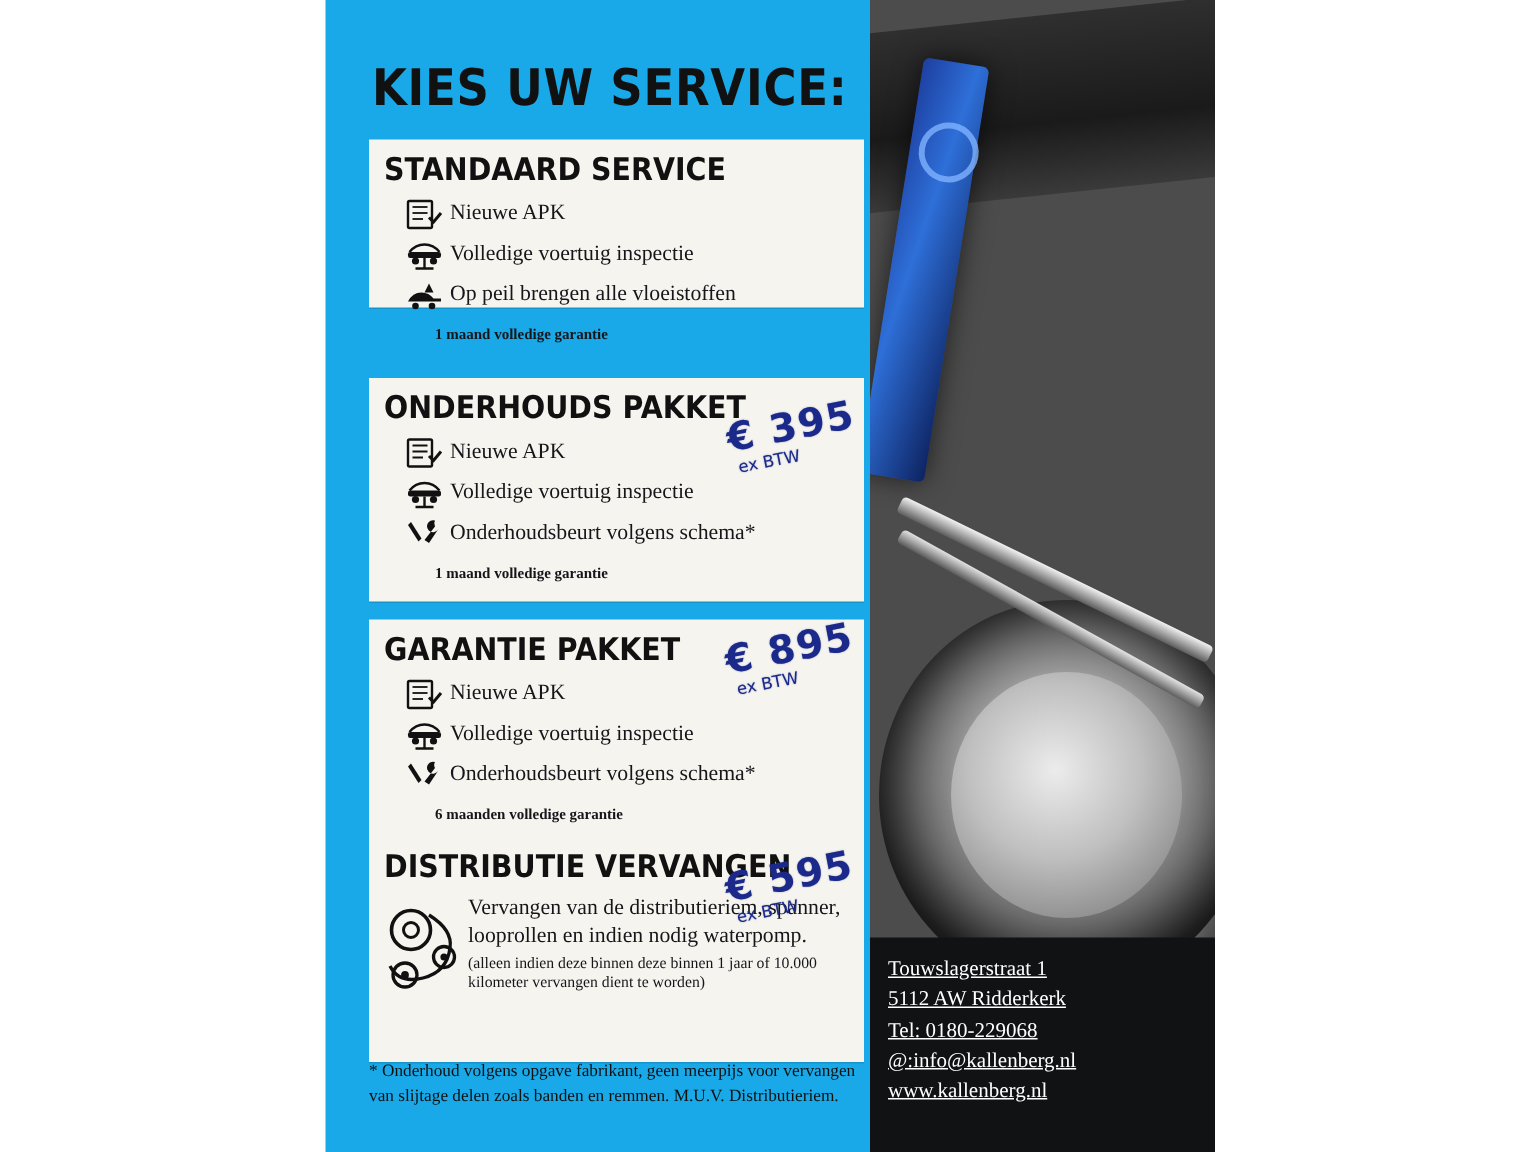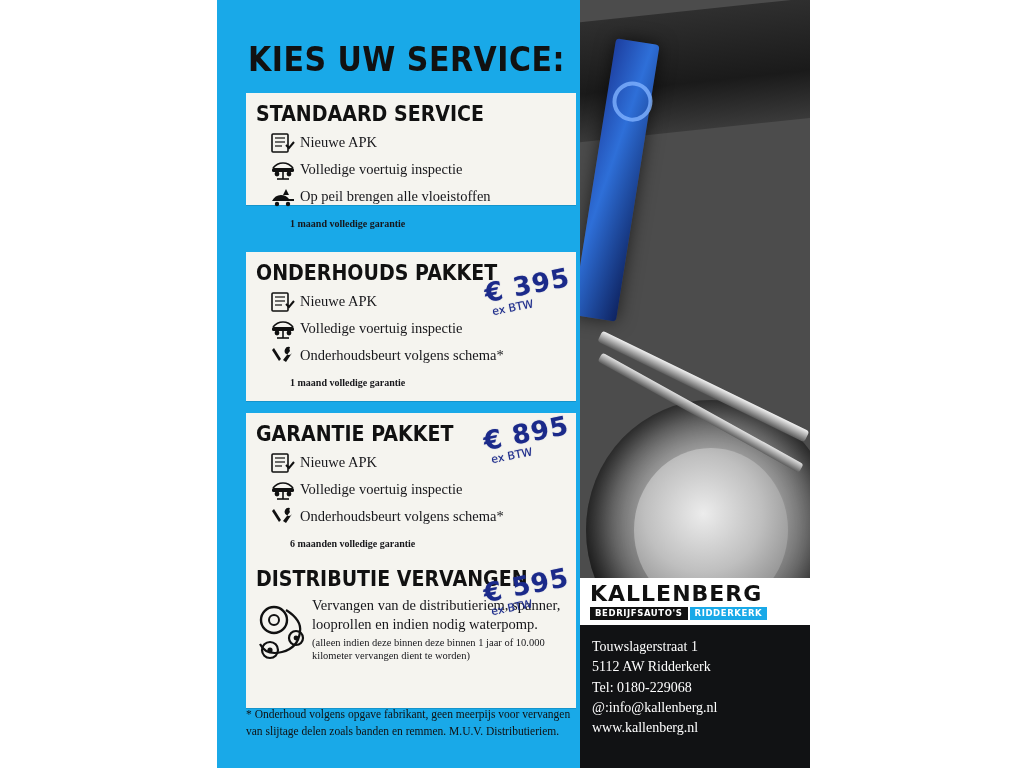--- a/index.html
+++ b/index.html
@@ -270,20 +270,21 @@
     height: 143px;
     background: #111214;
   }
   .address-box p {
     margin: 0;
     font-family: "Liberation Serif", serif;
     font-size: 14px;
     line-height: 1.45;
     color: #ffffff;
     padding-left: 12px;
+    text-decoration: underline;
   }
   .address-box .first { padding-top: 12px; }
   svg { display: block; }
 </style>
 </head>
 <body>
 
 <div id="poster">
 
   <div class="blue-panel"></div>
@@ -473,27 +474,20 @@
     </div>
   </div>
 
   <div class="price" style="left:484px;top:570px;">
     <span class="amount">€ 595</span>
     <span class="btw">ex BTW</span>
   </div>
 
   <div class="footnote">* Onderhoud volgens opgave fabrikant, geen meerpijs voor vervangen van slijtage delen zoals banden en remmen. M.U.V. Distributieriem.</div>
 
-  <div class="logo-box">
-    <div class="logo-name">KALLENBERG</div>
-    <div class="logo-sub">
-      <span>BEDRIJFSAUTO'S</span>
-      <span class="right">RIDDERKERK</span>
-    </div>
-  </div>
 
   <div class="address-box">
     <p class="first">Touwslagerstraat 1</p>
     <p>5112 AW Ridderkerk</p>
     <p>Tel: 0180-229068</p>
     <p>@:info@kallenberg.nl</p>
     <p>www.kallenberg.nl</p>
   </div>
 
 </div>

